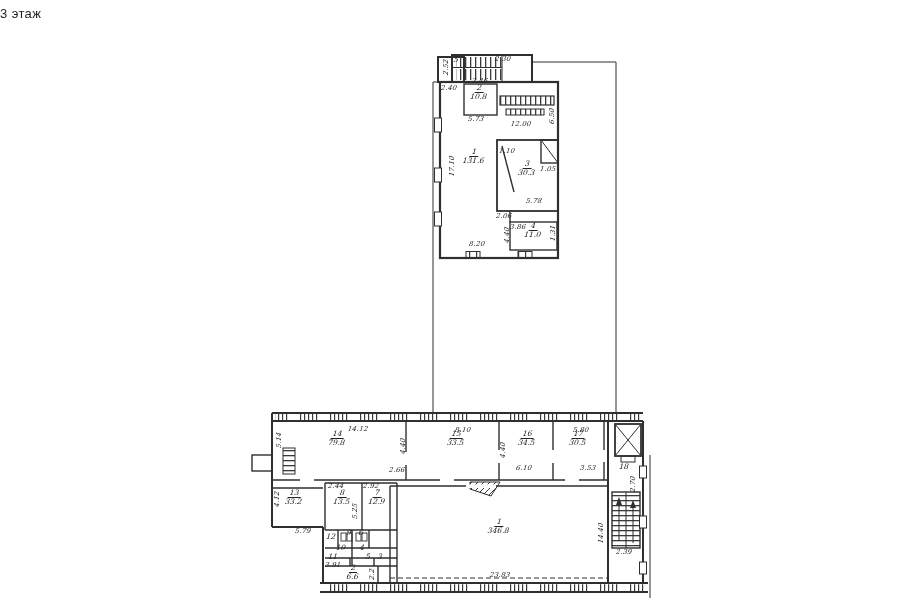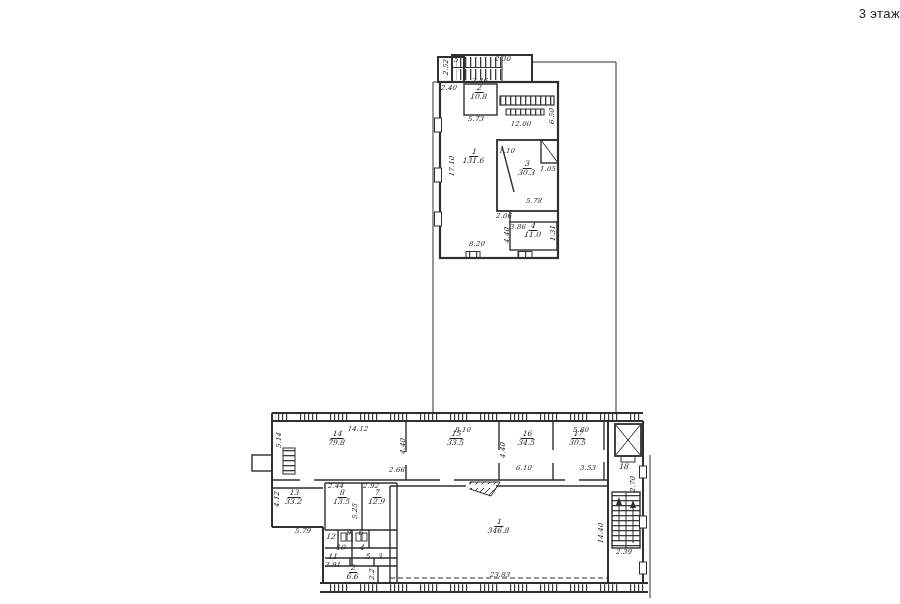--- a/index.html
+++ b/index.html
@@ -1,18 +1,18 @@
 <!DOCTYPE html>
 <html><head>
 <meta charset="utf-8">
 <style>
   html,body{margin:0;padding:0;background:#ffffff;}
   .sheet{position:relative;width:900px;height:604px;background:#ffffff;overflow:hidden;
          font-family:"DejaVu Serif",serif;color:#2a2a2a;}
-  .title{position:absolute;top:6px;left:0;width:100%;text-align:right;
+  .title{position:absolute;top:6px;left:0;width:100%;text-align:left;
          font-family:"Liberation Sans",sans-serif;font-size:13px;color:#1f1f1f;letter-spacing:.4px;}
   svg{position:absolute;left:0;top:0;}
   .labels{position:absolute;left:0;top:0;width:900px;height:604px;pointer-events:none;}
   .room-label{position:absolute;display:flex;flex-direction:column;align-items:center;
       transform:translate(-50%,-4px) skewX(-6deg);font-style:italic;font-size:7.5px;line-height:1.05;color:#222;}
   .room-label .num{padding:0 2px;}
   .room-label.frac .num{border-bottom:.9px solid #222;}
   .dim{position:absolute;font-style:italic;font-size:6.8px;color:#222;white-space:nowrap;
       transform:translate(-50%,-50%) skewX(-8deg);letter-spacing:.2px;}
   .dim.rot{transform:translate(-50%,-50%) rotate(-90deg) skewX(-8deg);}

